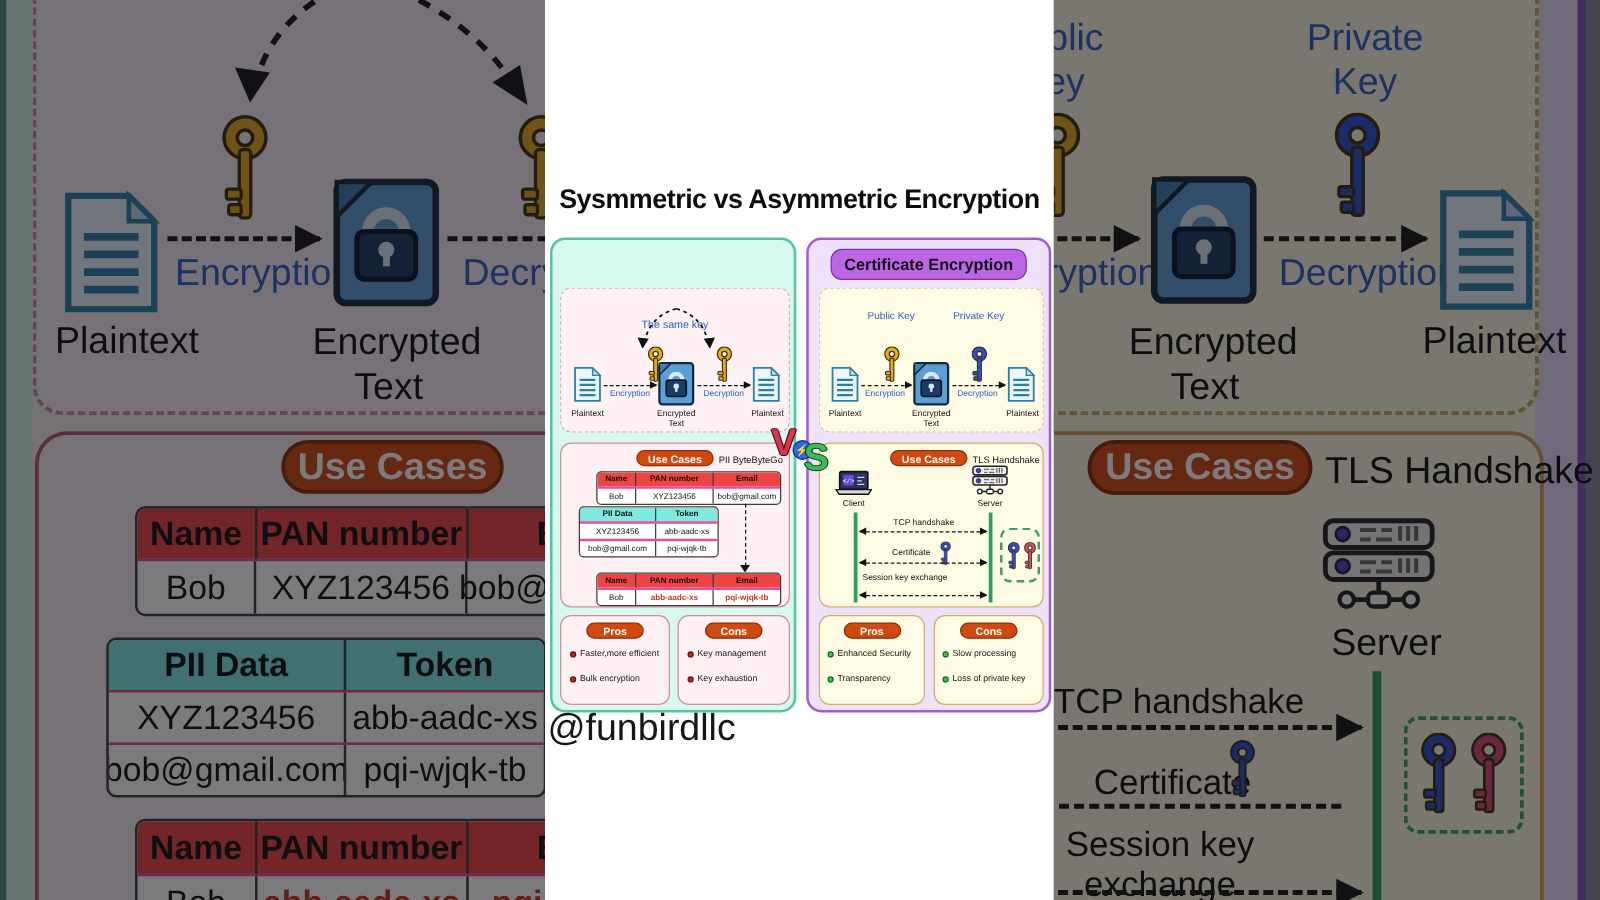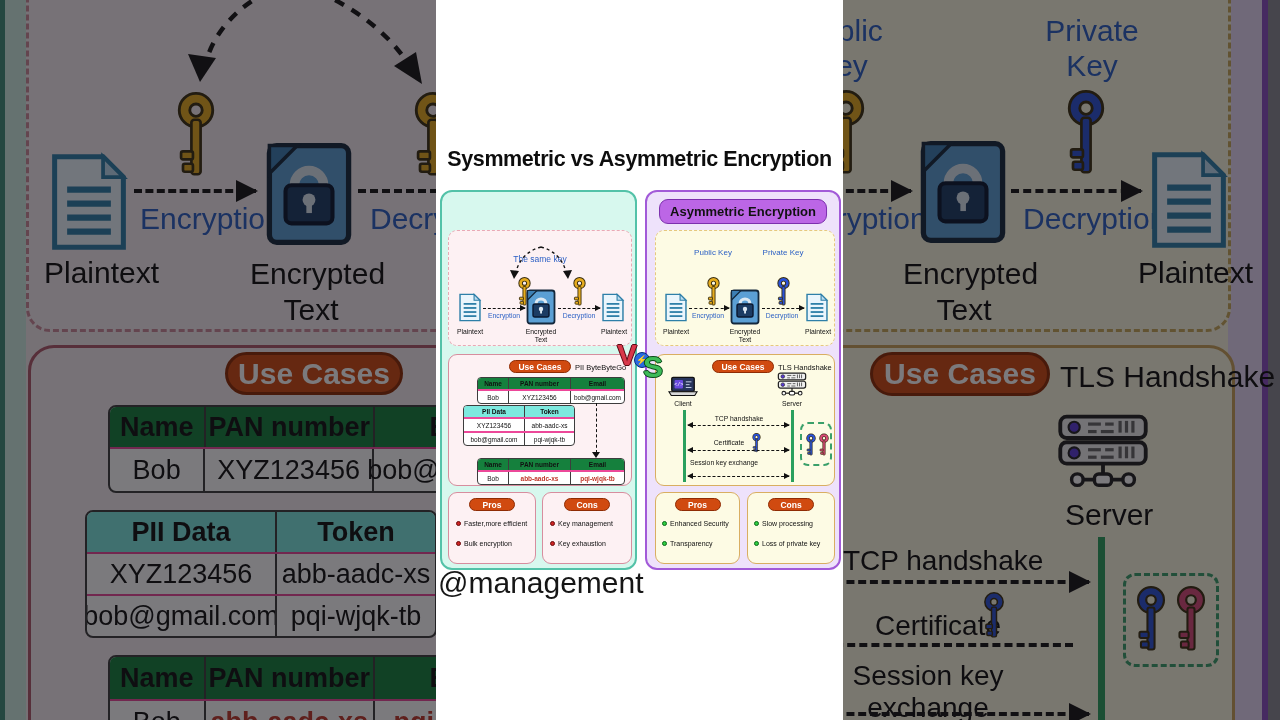--- a/index.html
+++ b/index.html
@@ -21,21 +21,21 @@
               border-left:22px solid #151515; border-top:11px solid transparent; border-bottom:11px solid transparent; }
 
   
   .mini-table { border:1px solid #3d3d3d; border-radius:4px; overflow:hidden; background:#fff; }
   .mini-table .trow { display:flex; }
   .mini-table .trow + .trow { border-top:2px solid #ec4899; }
   .mini-table .tcell { border-left:1px solid #3d3d3d; display:flex; align-items:center; justify-content:center;
                        font-size:6.5px; color:#111; text-align:center; }
   .mini-table .tcell:first-child { border-left:none; }
   .mini-table .thead .tcell { font-weight:700; }
-  .head-purple { background:#15803d; }
+  .head-purple { background:#ef4444; }
   .head-teal   { background:#7de9df; }
   .red-text    { color:#c0392b !important; font-weight:700; }
 
   .bg-table { border-width:2px; border-radius:8px; }
   .bg-table .trow + .trow { border-top-width:2px; }
   .bg-table .tcell { border-left-width:2px; font-size:27px; }
 
   
   .orange-pill { background:#d04a10; border:1.5px solid #8f2c04; border-radius:8px;
                  color:#fff; font-weight:700; display:flex; align-items:center; justify-content:center; }
@@ -449,21 +449,21 @@
             <span>Key management</span>
         </div>
         <div class="bullet-row" style="left:7px;top:47px;width:80px">
           <div class="bullet-dot dot-red"></div>
             <span>Key exhaustion</span>
         </div>
       </div>
     </div>
 
     <div class="panel panel-asym">
-      <div class="panel-header header-asym">Asymmetric Encryption</div>
+      <div class="panel-header header-asym">Certificate Encryption</div>
 
       <div class="sub-box sub-yellow-dash" style="left:8px;top:38px;width:180px;height:116px">
         <div class="tiny-blue" style="position:absolute;left:36px;top:17px;width:42px;font-size:8px;line-height:1.15">Public Key</div>
         <div class="tiny-blue" style="position:absolute;left:106px;top:17px;width:42px;font-size:8px;line-height:1.15">Private Key</div>
 
         <svg class="key-svg gold" style="position:absolute;left:51px;top:46px" width="13" height="30">
             <use href="#sym-key"></use>
           </svg>
         <svg class="key-svg kblue" style="position:absolute;left:121px;top:46px" width="13" height="30">
             <use href="#sym-key"></use>
@@ -562,16 +562,16 @@
         </div>
       </div>
     </div>
 
     <div class="vs-wrap" style="left:181px;top:336px">
       <span class="vs-v">V</span>
       <span class="vs-bolt">⚡</span>
       <span class="vs-s">S</span>
     </div>
 
-    <div class="watermark">@management</div>
+    <div class="watermark">@funbirdllc</div>
   </div>
 
 </div>
 
 </body></html>

